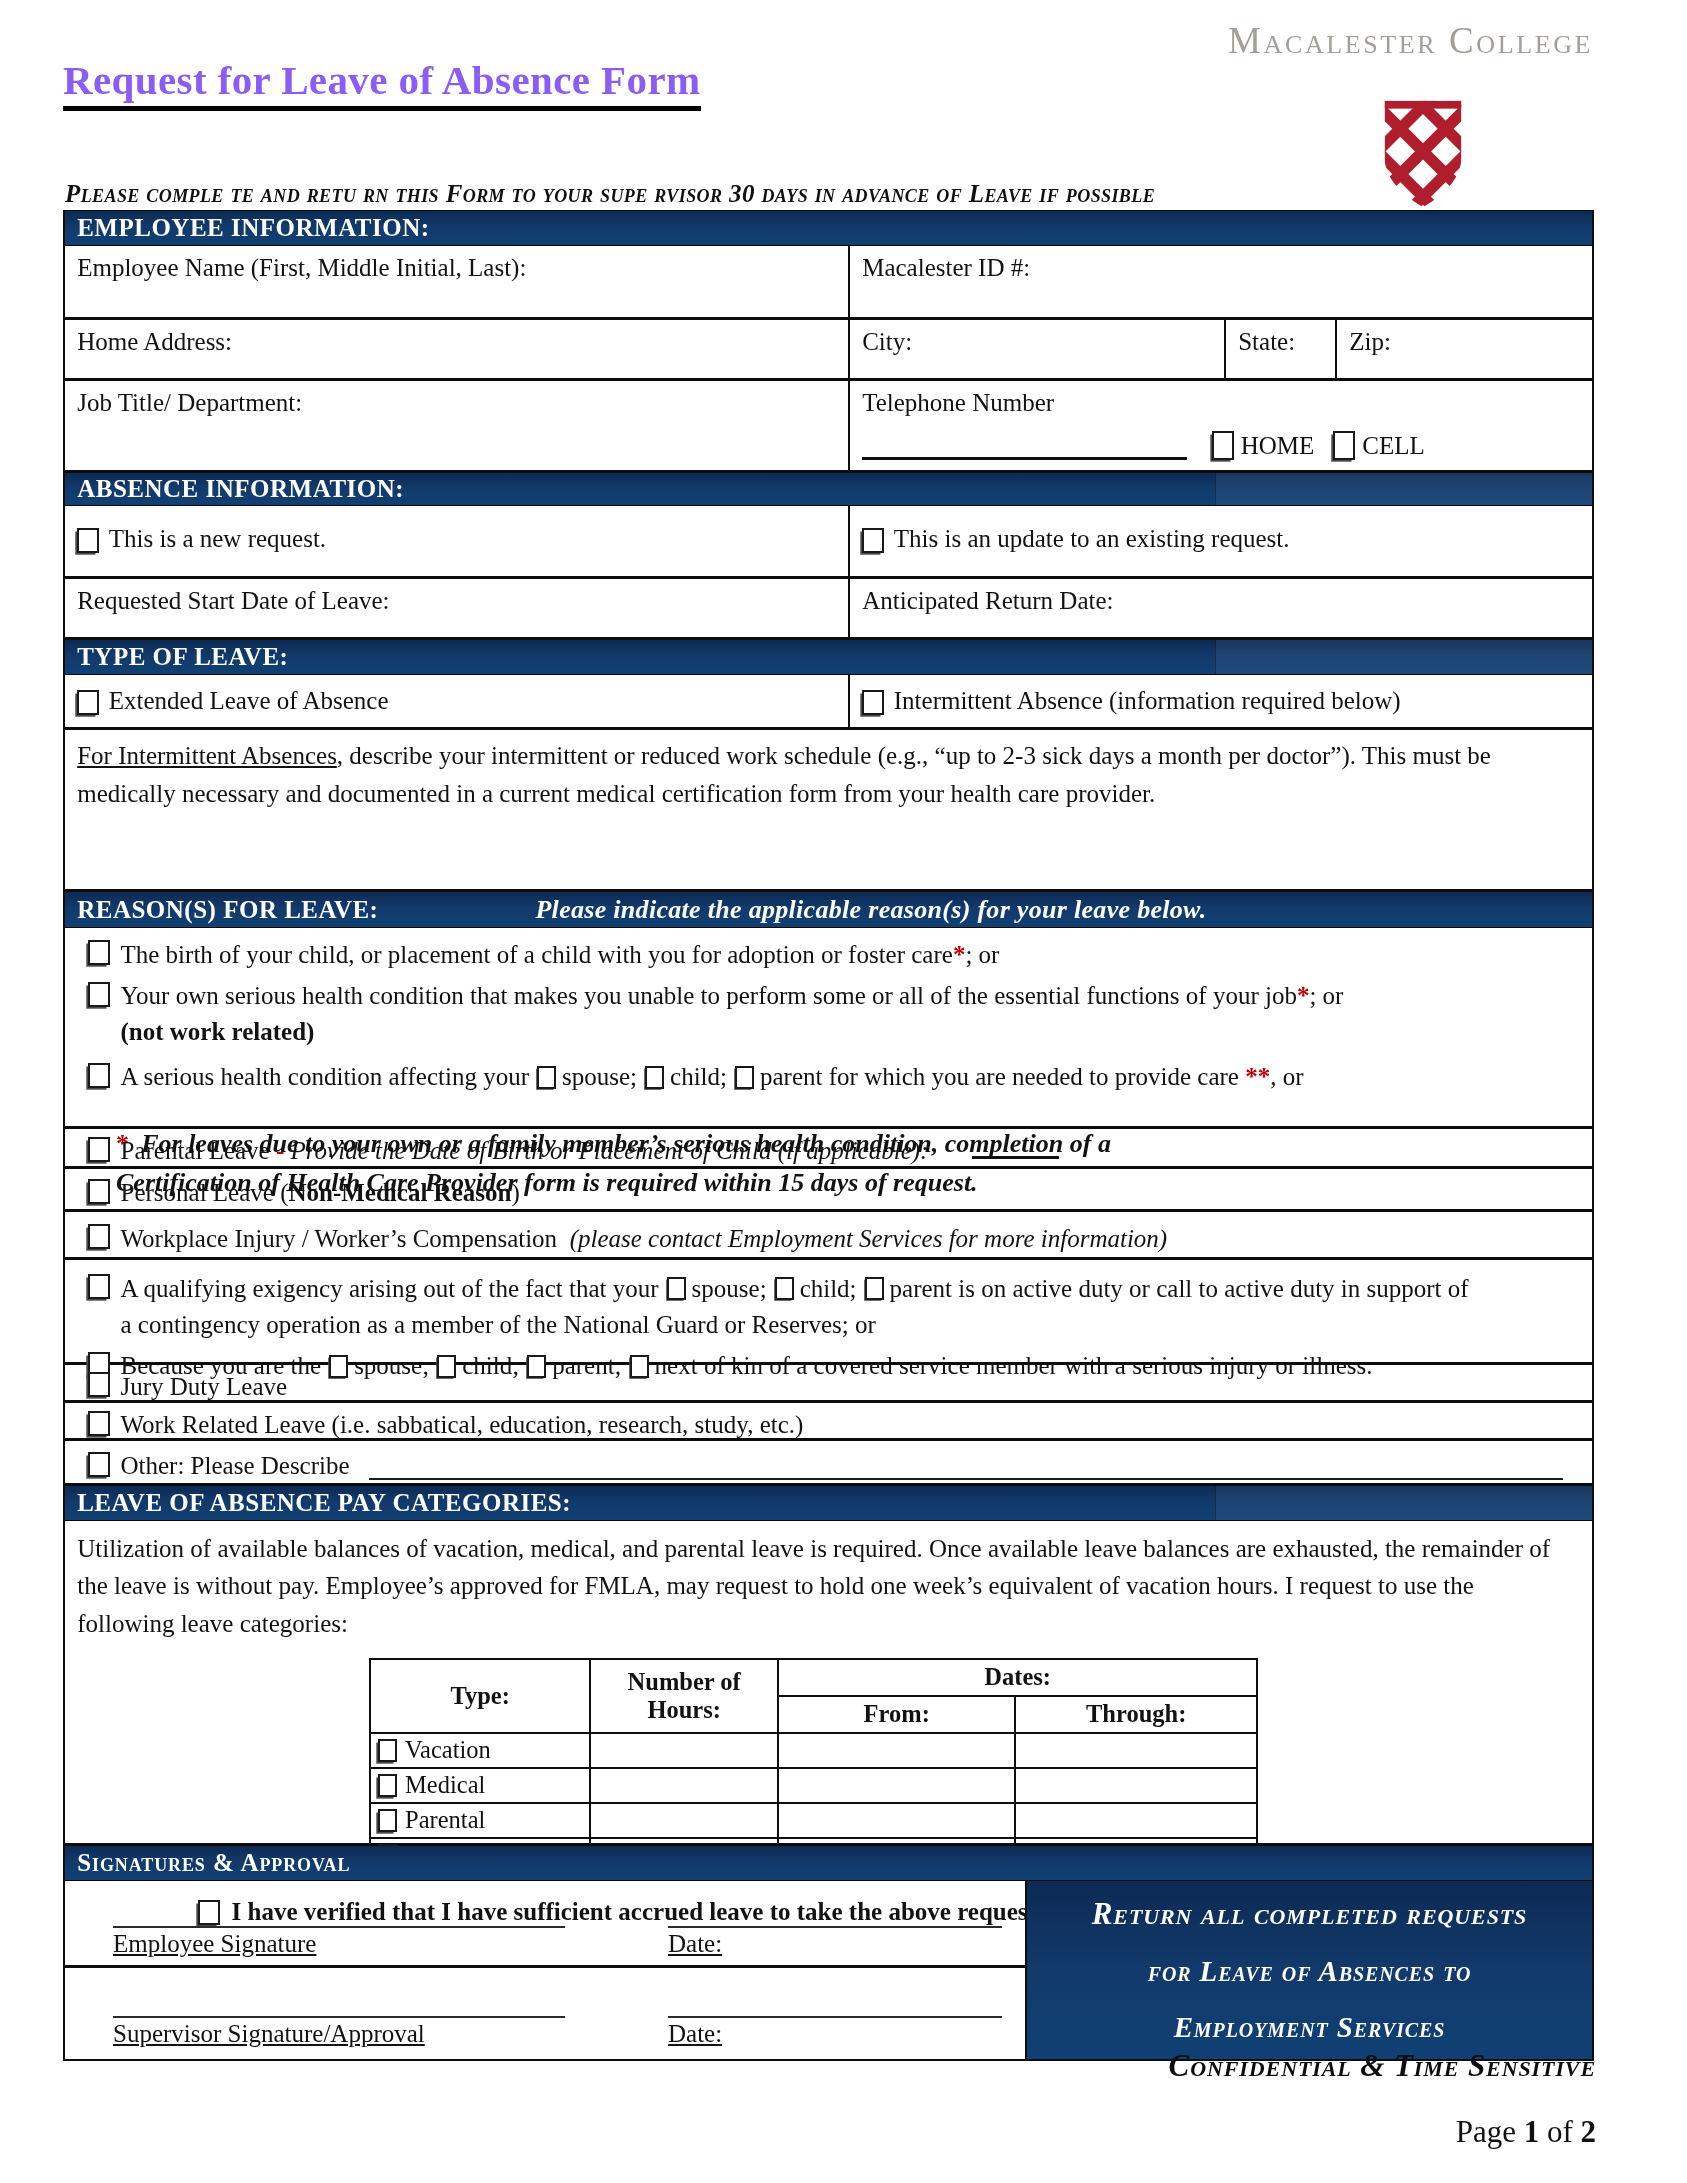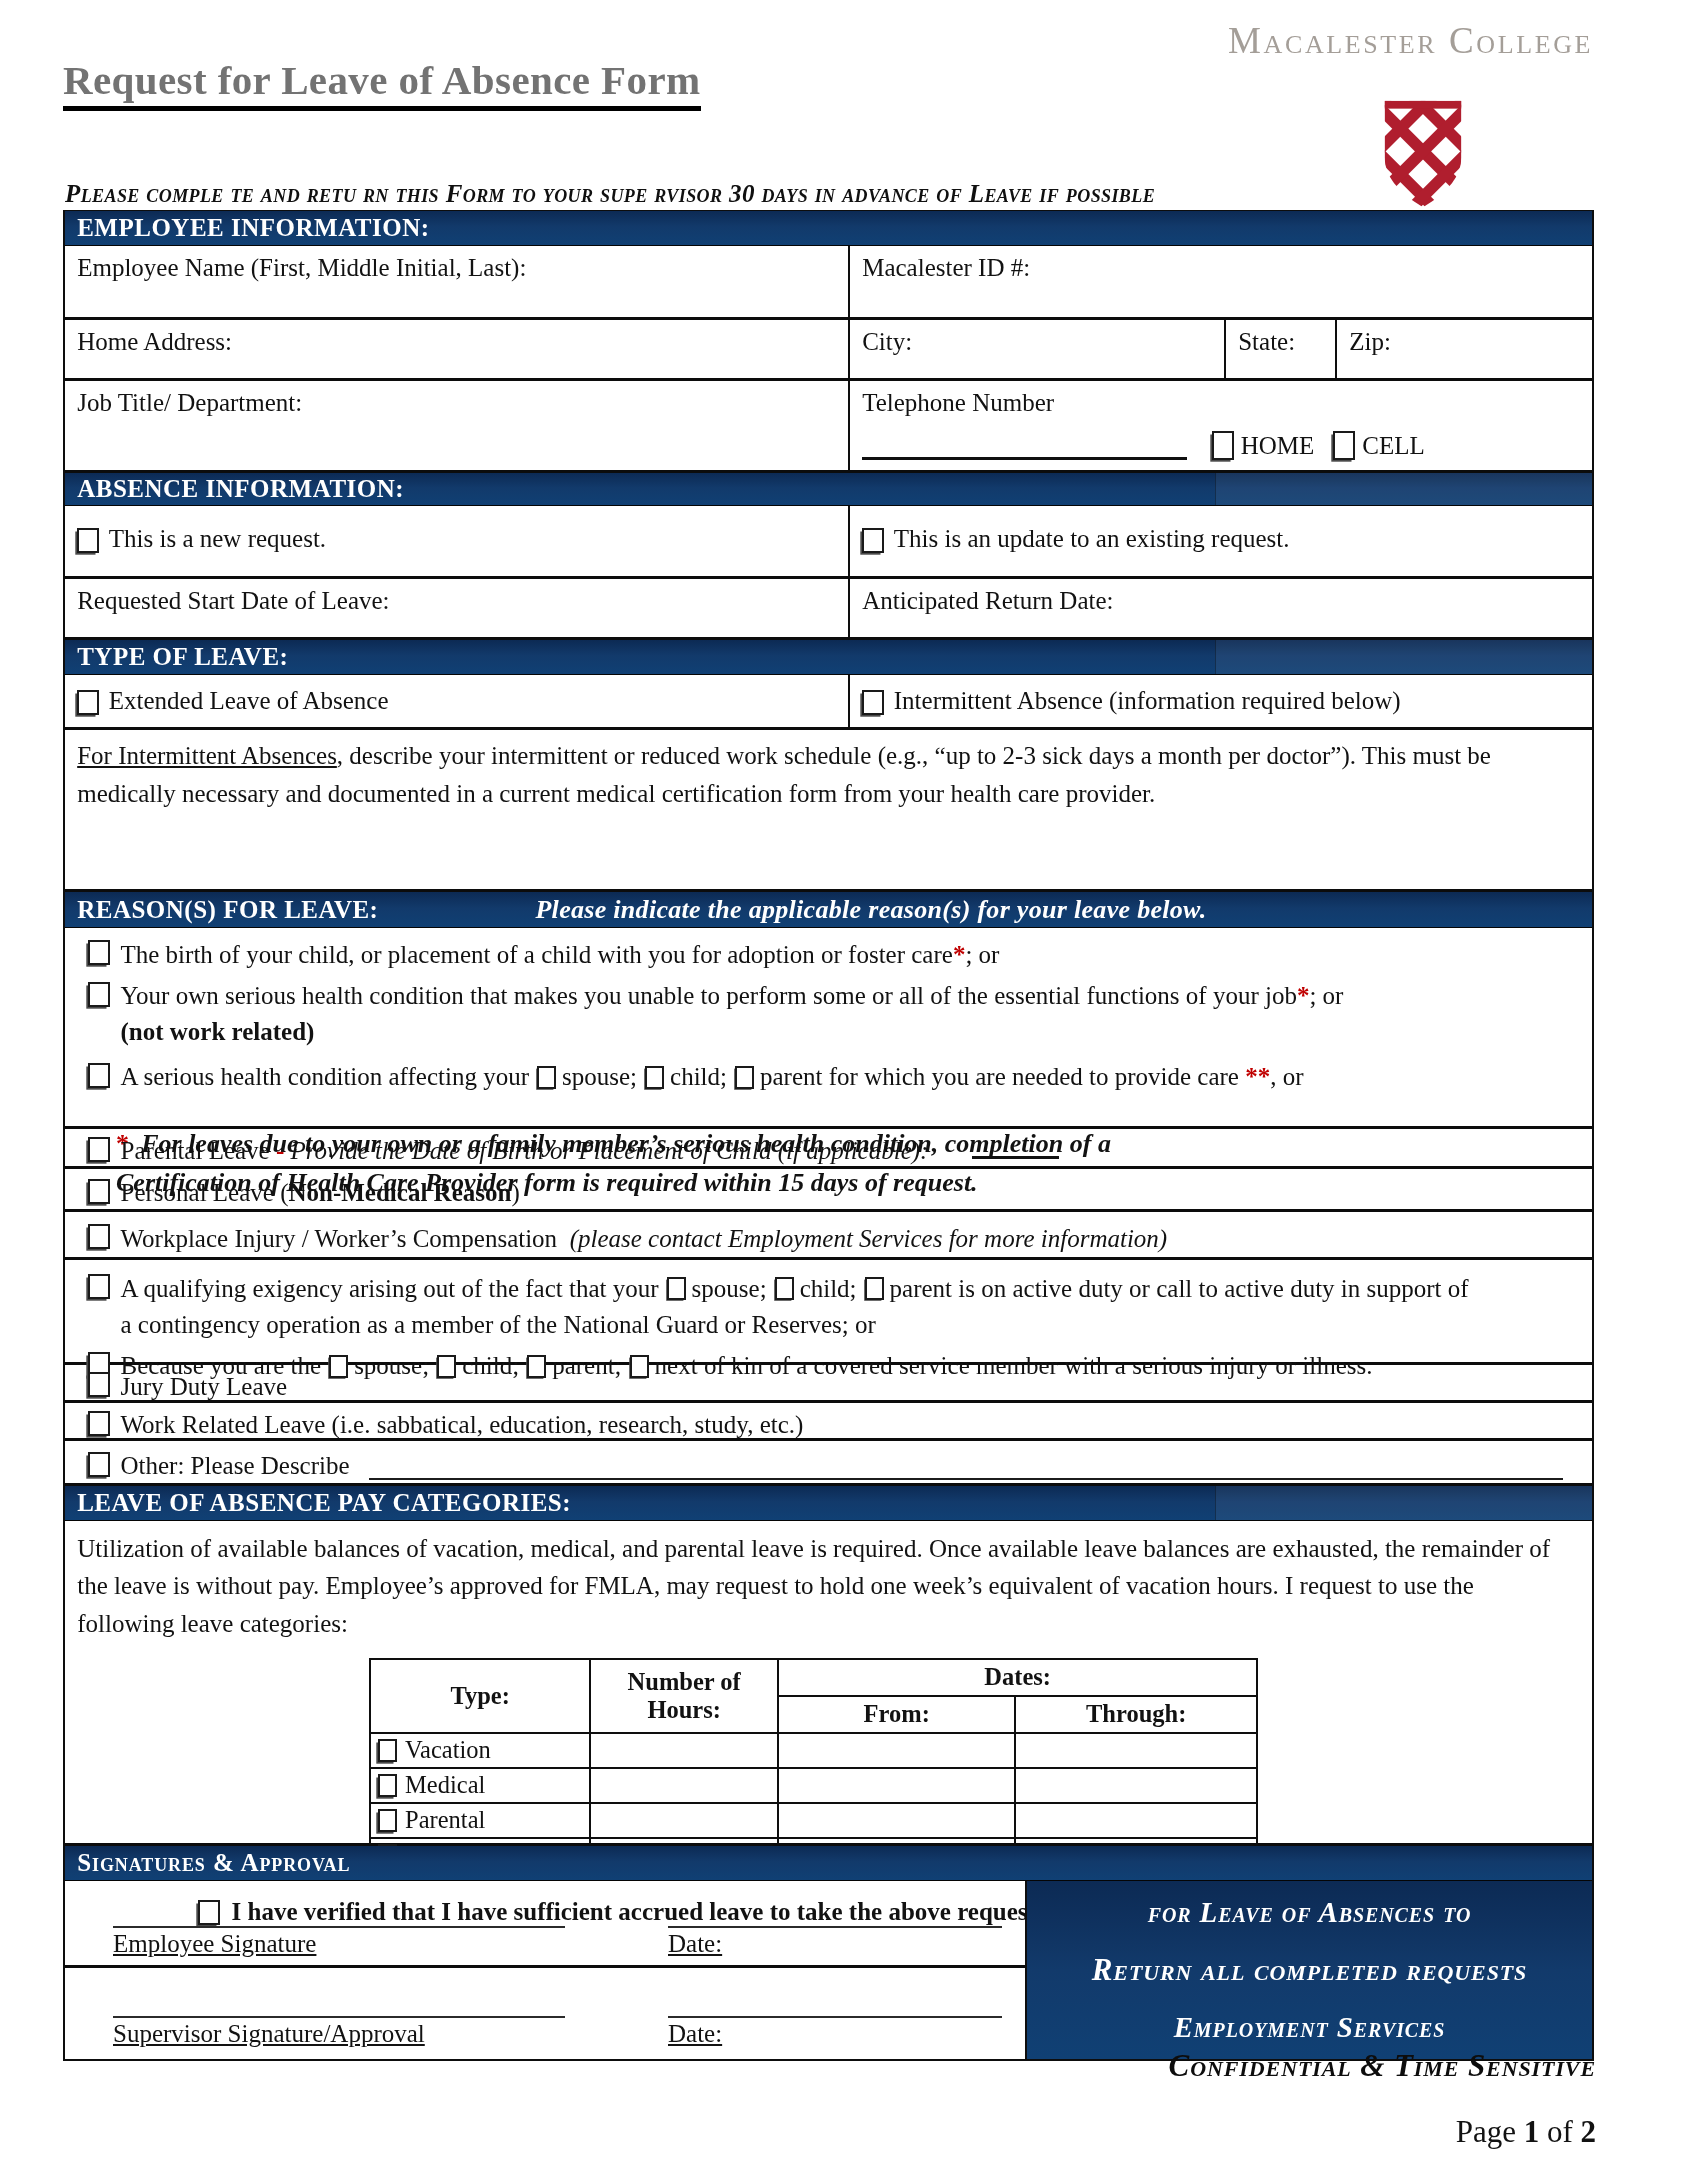--- a/index.html
+++ b/index.html
@@ -10,21 +10,21 @@
     overflow:hidden;
   }
   
   .wordmark {
     position:absolute; top:19px; right:94px;
     font-variant:small-caps; font-size:37px; letter-spacing:2.6px;
     color:#a49e98;
   }
   .page-title {
     position:absolute; top:56px; left:63px;
-    font-size:41px; font-weight:bold; color:#737373;
+    font-size:41px; font-weight:bold; color:#8b5cf6;
     border-bottom:5.2px solid #000; padding-bottom:1.7px; letter-spacing:0.4px;
   }
   .shield { position:absolute; top:98px; left:1382px; width:82px; height:112px; }
   .instruction {
     position:absolute; top:180px; left:65px;
     font-style:italic; font-variant:small-caps; font-weight:600;
     font-size:25px; letter-spacing:0.4px; color:#101010;
   }
   
   .form {
@@ -494,22 +494,22 @@
             <span class="sig-label">Supervisor Signature/Approval</span>
           </div>
           <div class="sig-gap"></div>
           <div class="sig-col">
             <div class="sig-line sl-date"></div>
             <span class="sig-label">Date:</span>
           </div>
         </div>
       </div>
       <div class="return-box">
+        <span style="font-size:31px">Return all completed requests</span>
         <span>for Leave of Absences to</span>
-        <span style="font-size:31px">Return all completed requests</span>
         <span>Employment Services</span>
       </div>
     </div>
 
   </div>
 
   <div class="confidential" style="top:2048px">Confidential &amp; Time Sensitive</div>
   <div class="pageno" style="top:2114px">
     <span>Page</span>
     <b>1</b>

